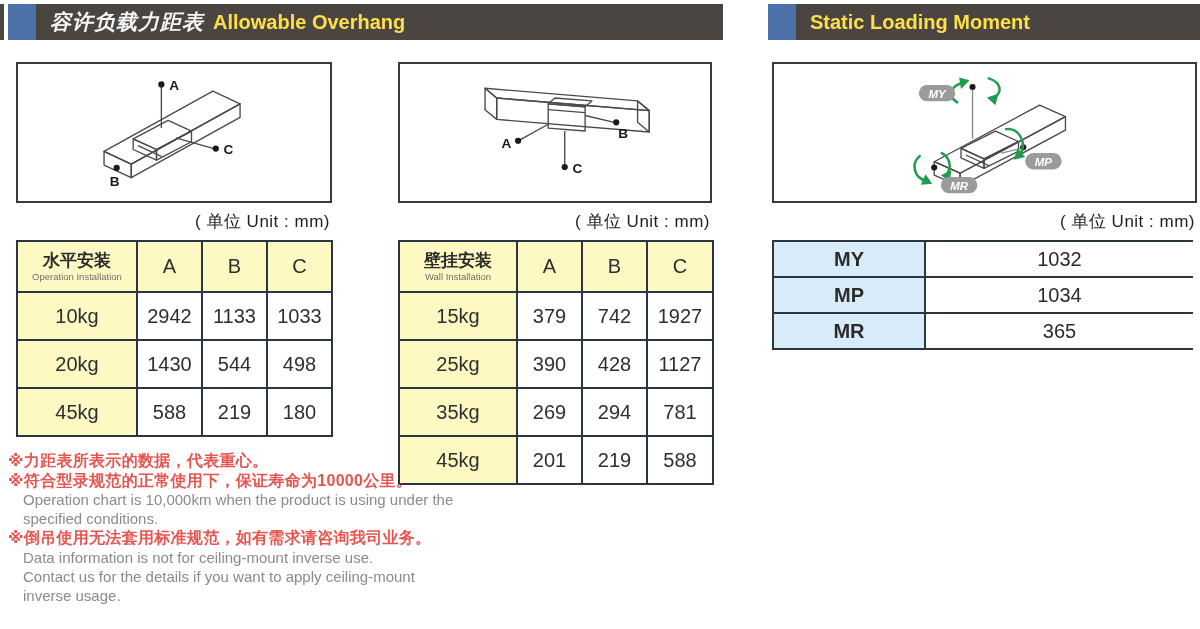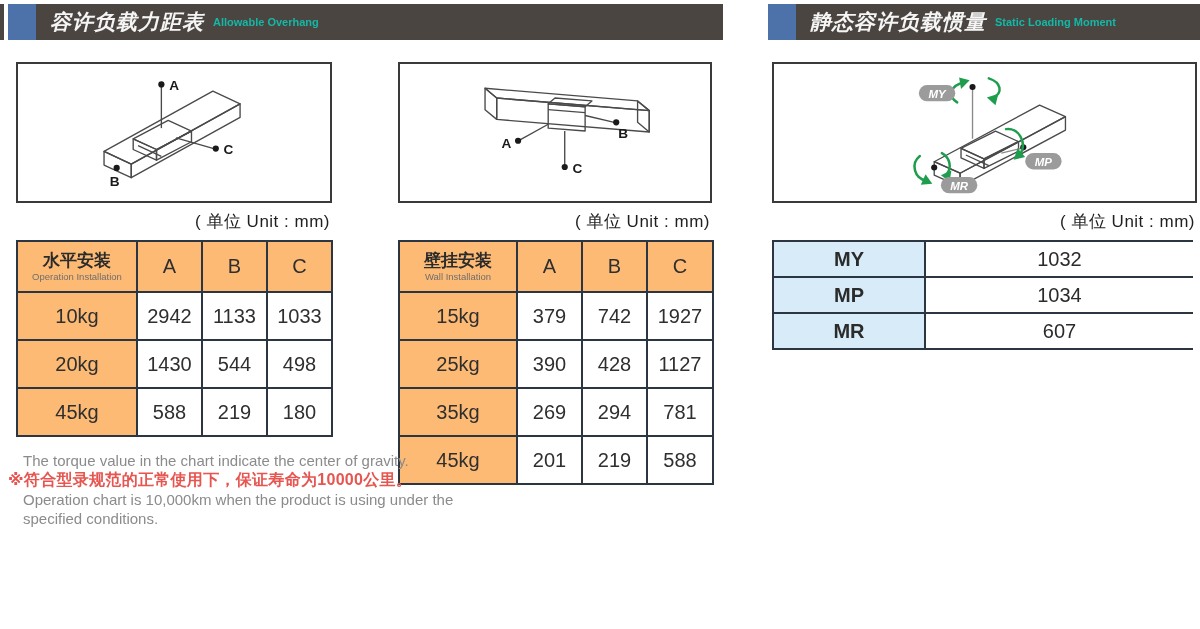--- a/index.html
+++ b/index.html
@@ -9,38 +9,38 @@
   }
   
   .hbar{position:absolute;top:4px;height:36px;display:flex;align-items:stretch;}
   .hbar-left{left:0;width:723px;}
   .hbar-right{left:768px;width:432px;}
   .bar-sliver{width:4px;background:#4a4541;}
   .bar-gap{width:4px;background:#ffffff;}
   .bar-square{width:28px;background:#4d72a9;}
   .bar-body{flex:1;background:#4a4541;display:flex;align-items:center;gap:9px;padding-left:14px;overflow:hidden;}
   .bar-cn{color:#f5f5f5;font-size:21px;font-weight:bold;letter-spacing:1px;white-space:nowrap;font-style:italic;}
-  .bar-en{color:#14b8a6;font-size:11px;font-weight:bold;white-space:nowrap;}
+  .bar-en{color:#fde047;font-size:20px;font-weight:bold;white-space:nowrap;}
   
   .col{position:absolute;top:62px;}
   .col1{left:16px;width:316px;}
   .col2{left:398px;width:314px;}
   .col3{left:772px;width:425px;}
   .diagram-box{height:141px;border:2px solid #3a3a3a;box-sizing:border-box;background:#fff;}
   .diagram-box svg{display:block;width:100%;height:100%;}
   .unit-line{height:37px;display:flex;align-items:center;justify-content:flex-end;
              font-size:17px;color:#1f1f1f;padding-right:2px;letter-spacing:0.5px;}
   
   table{border-collapse:collapse;table-layout:fixed;}
   td{border:2px solid #2c3642;text-align:center;vertical-align:middle;padding:0;}
   .t-abc{width:315px;}
   .t-abc td{font-size:20px;color:#2f2f2f;}
   .row-head{height:51px;}
   .row-data{height:48px;padding-left:29px;}
-  .c-blue{background:#fdba74;}
+  .c-blue{background:#fef9c3;}
   .cell-title .cn{font-size:17px;font-weight:bold;color:#2b2b2b;line-height:20px;}
   .cell-title .en{font-size:9.5px;color:#6e6e6e;line-height:11px;}
   .cell-load{font-size:19px;}
   .t-moment{width:421px;}
   .t-moment td{font-size:20px;}
   .t-moment .lab{width:150px;font-weight:bold;background:#d7ecf8;}
   .t-moment .val{border-right:none;}
   .t-moment .row-m{height:36px;}
   
   .footnotes{position:absolute;left:8px;top:451px;width:540px;}
@@ -65,21 +65,20 @@
   <div class="bar-square"></div>
   <div class="bar-body">
     <span class="bar-cn">容许负载力距表</span>
     <span class="bar-en">Allowable Overhang</span>
   </div>
 </div>
 
 <div class="hbar hbar-right">
   <div class="bar-square"></div>
   <div class="bar-body">
-    <span class="bar-cn">静态容许负载惯量</span>
     <span class="bar-en">Static Loading Moment</span>
   </div>
 </div>
 
 <div class="col col1">
   <div class="diagram-box">
     <svg viewBox="0 0 316 141">
 
       <path class="ln" d="M86,90 L198,28 L226,41 L114,103 Z"></path>
       <path class="ln" d="M114,103 L226,41 L226,55 L114,117 Z"></path>
@@ -258,28 +257,34 @@
         <tr class="row-m">
       <td class="lab">MY</td>
       <td class="val">1032</td>
     </tr>
     <tr class="row-m">
       <td class="lab">MP</td>
       <td class="val">1034</td>
     </tr>
     <tr class="row-m">
       <td class="lab">MR</td>
-      <td class="val">607</td>
+      <td class="val">365</td>
     </tr>
   </tbody>
     </table>
 </div>
 
 <div class="footnotes">
   <div class="fn-block">
-    <div class="fn-en">The torque value in the chart indicate the center of gravity.</div>
+    <div class="fn-cn">※力距表所表示的数据，代表重心。</div>
   </div>
   <div class="fn-block">
     <div class="fn-cn">※符合型录规范的正常使用下，保证寿命为10000公里。</div>
     <div class="fn-en">Operation chart is 10,000km when the product is using under the
  specified conditions.</div>
   </div>
+  <div class="fn-block">
+    <div class="fn-cn">※倒吊使用无法套用标准规范，如有需求请咨询我司业务。</div>
+    <div class="fn-en">Data information is not for ceiling-mount inverse use.
+ Contact us for the details if you want to apply ceiling-mount
+ inverse usage.</div>
+  </div>
 </div>
 
 </body></html>

